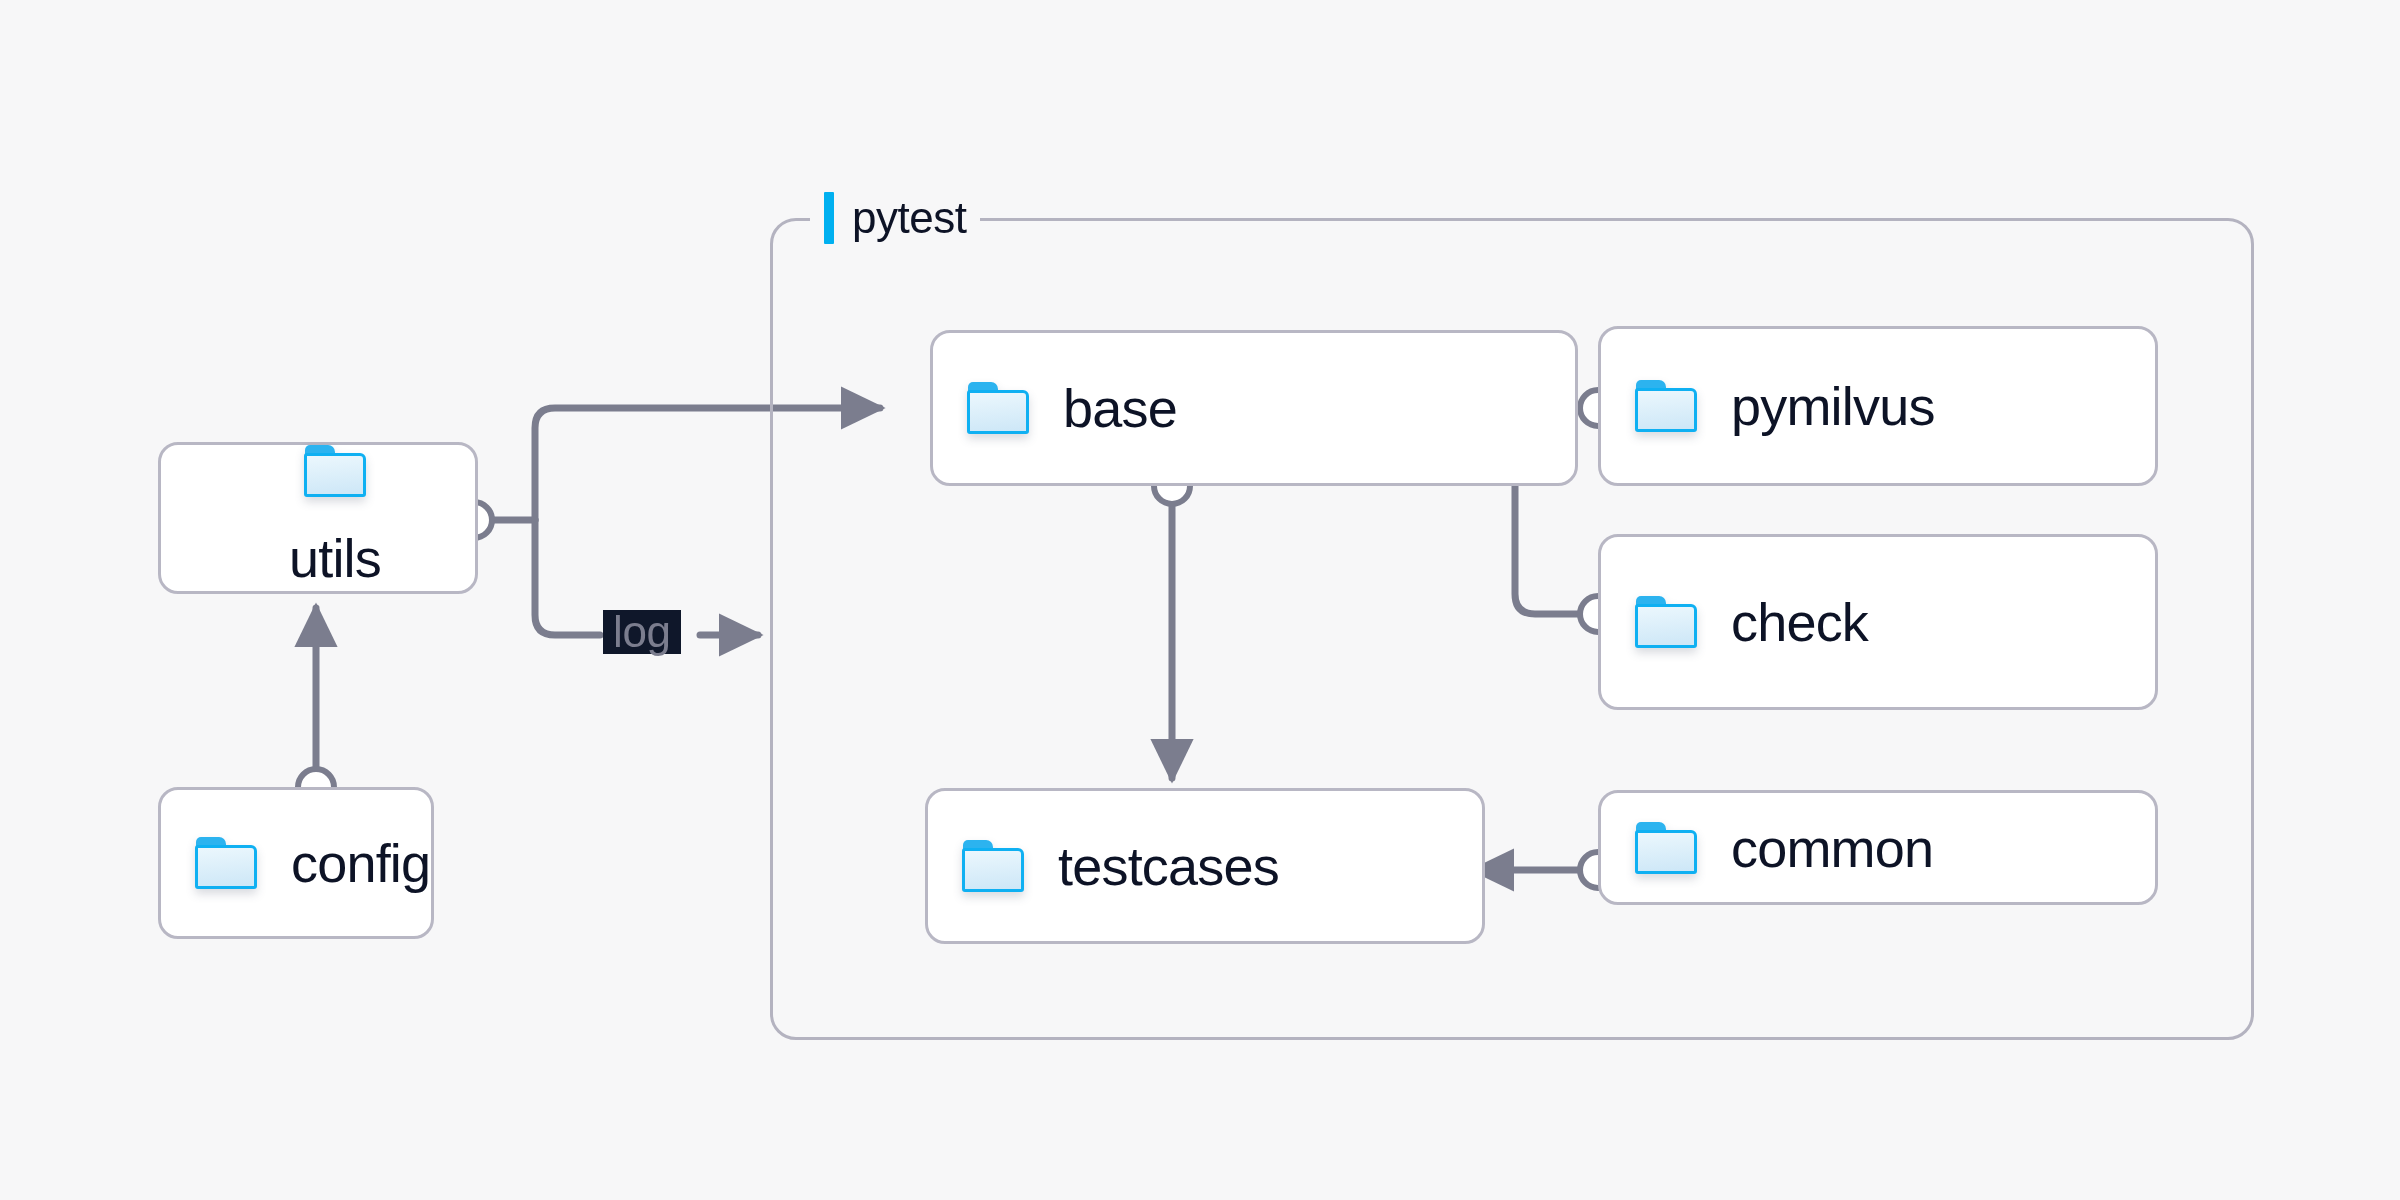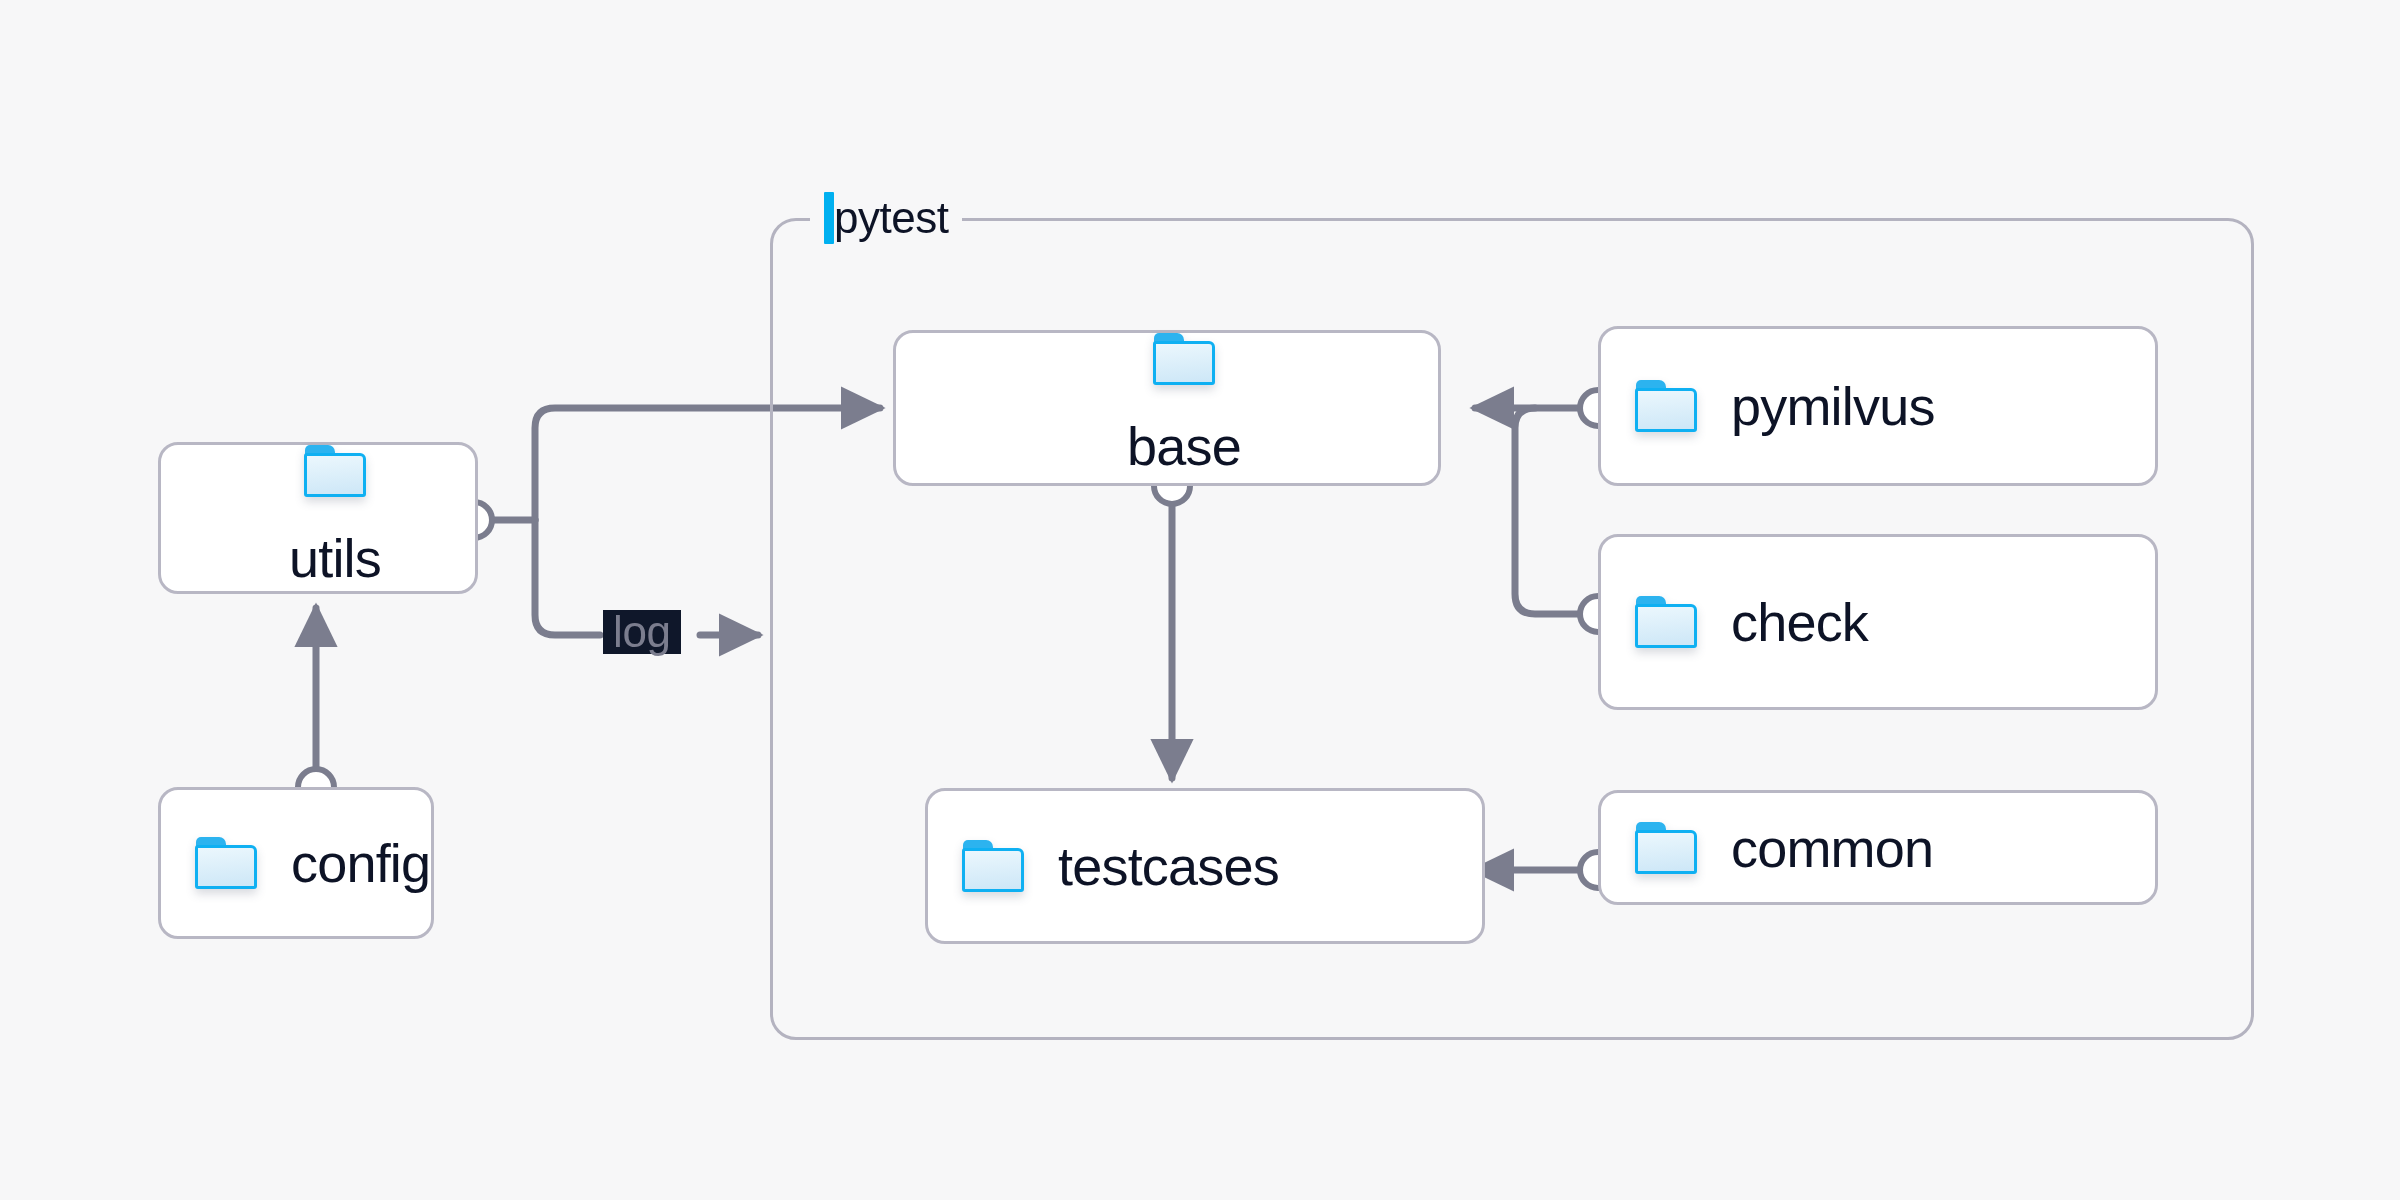--- a/index.html
+++ b/index.html
@@ -30,20 +30,21 @@
   .group {
     position: absolute;
     border: 3px solid #b4b3c0;
     border-radius: 26px;
     background: transparent;
   }
   .group-label {
     position: absolute;
     display: flex;
     align-items: center;
+    gap: 18px;
     background: #f7f7f8;
     padding: 0 14px;
     height: 60px;
   }
   .group-label .bar {
     width: 10px;
     height: 52px;
     background: #00b0f0;
     border-radius: 1px;
     flex: 0 0 auto;
@@ -173,21 +174,21 @@
   </div>
 
   <div class="node" style="left:158px; top:787px; width:276px; height:152px;">
     <span class="folder">
       <span class="tab"></span>
         <span class="body"></span>
     </span>
     <span class="label">config</span>
   </div>
 
-  <div class="node" style="left:893px; top:330px; width:548px; height:156px;flex-direction:column;">
+  <div class="node" style="left:930px; top:330px; width:648px; height:156px;">
     <span class="folder">
       <span class="tab"></span>
         <span class="body"></span>
     </span>
     <span class="label">base</span>
   </div>
 
   <div class="node" style="left:893px; top:788px; width:560px; height:156px;margin-left:32px;">
     <span class="folder">
       <span class="tab"></span>

